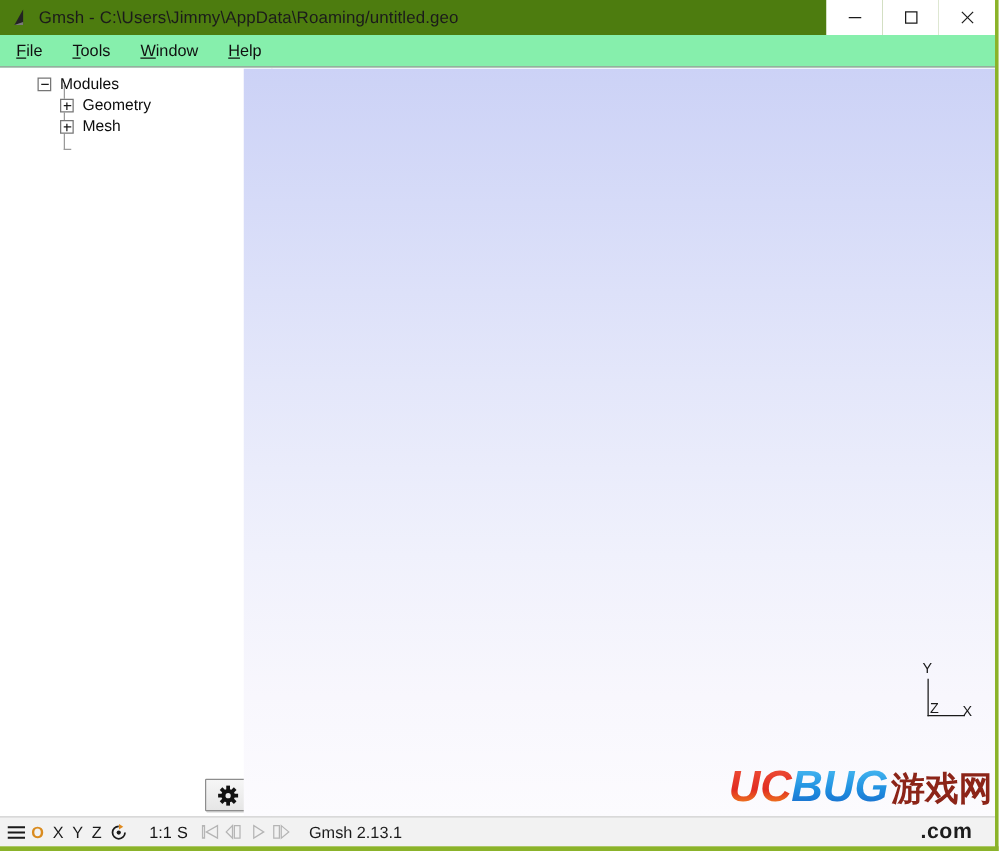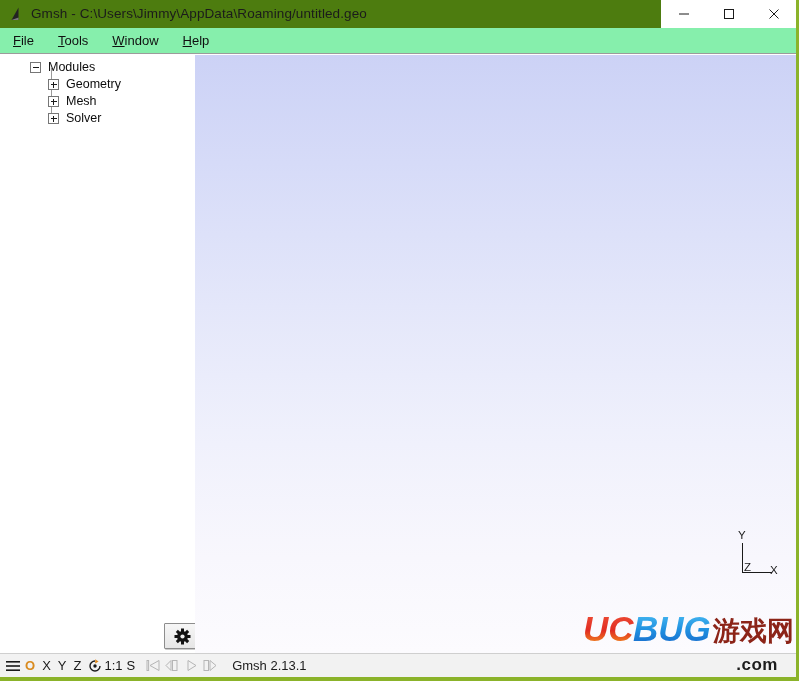--- a/index.html
+++ b/index.html
@@ -312,24 +312,20 @@
       <div class="tree-row child">
         <span class="toggle-box plus"></span>
         <span class="tree-label">Geometry</span>
       </div>
 
       <div class="tree-row child">
         <span class="toggle-box plus"></span>
         <span class="tree-label">Mesh</span>
       </div>
 
-      <div class="tree-row child">
-        <span class="toggle-box plus"></span>
-        <span class="tree-label">Solver</span>
-      </div>
     </div>
 
     <div class="gear-btn">
       <span>
         <svg width="17" height="17" viewBox="0 0 17 17">
           <g fill="#121212">
             <rect x="7" y="0.5" width="3" height="16"></rect>
             <rect x="0.5" y="7" width="16" height="3"></rect>
             <rect x="7" y="0.5" width="3" height="16" transform="rotate(45 8.5 8.5)"></rect>
             <rect x="0.5" y="7" width="16" height="3" transform="rotate(45 8.5 8.5)"></rect>
@@ -393,21 +389,21 @@
     <div class="sb-text axis" style="margin-left:7px;">Z</div>
 
     <div class="sb-icon" style="margin-left:6px; width:15px;">
       <svg width="14" height="14" viewBox="0 0 14 14">
         <path d="M12 7 A5 5 0 1 1 7 2" fill="none" stroke="#1a1a1a" stroke-width="1.4"></path>
         <polygon points="7.2,0.2 7.2,4.6 10.6,2.4" fill="#e08a1e"></polygon>
         <circle cx="7" cy="7" r="1.7" fill="#1a1a1a"></circle>
       </svg>
     </div>
 
-    <div class="sb-text" style="margin-left:2px;">1:1</div>
+    <div class="sb-text" style="margin-left:17px;">1:1</div>
     <div class="sb-text" style="margin-left:4px;">S</div>
 
     <div class="sb-icon" style="margin-left:10px; width:17px;">
       <svg width="15" height="13" viewBox="0 0 15 13">
         <rect x="1" y="1.5" width="1.6" height="10" fill="none" stroke="#b5b5b5" stroke-width="1"></rect>
         <polygon points="13,1.5 13,11.5 4,6.5" fill="none" stroke="#b5b5b5" stroke-width="1"></polygon>
       </svg>
     </div>
     <div class="sb-icon" style="margin-left:2px; width:17px;">
       <svg width="15" height="13" viewBox="0 0 15 13">

